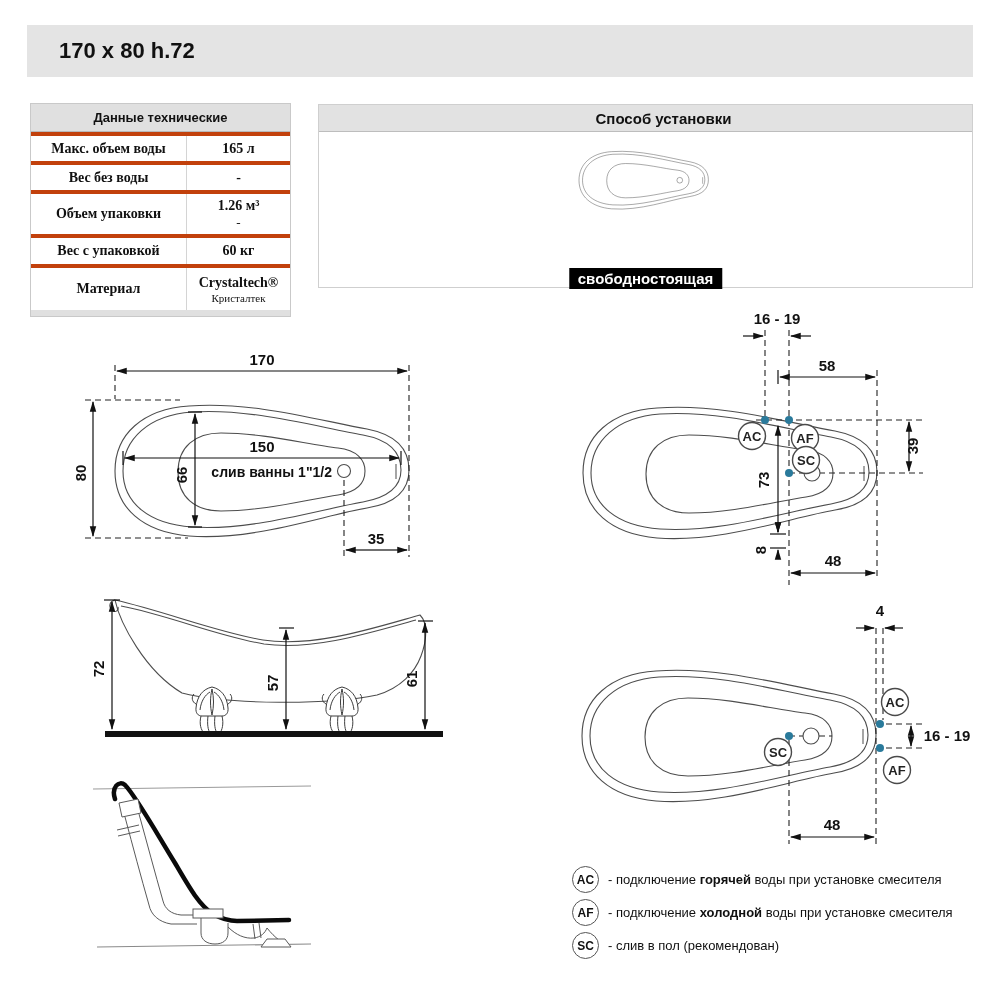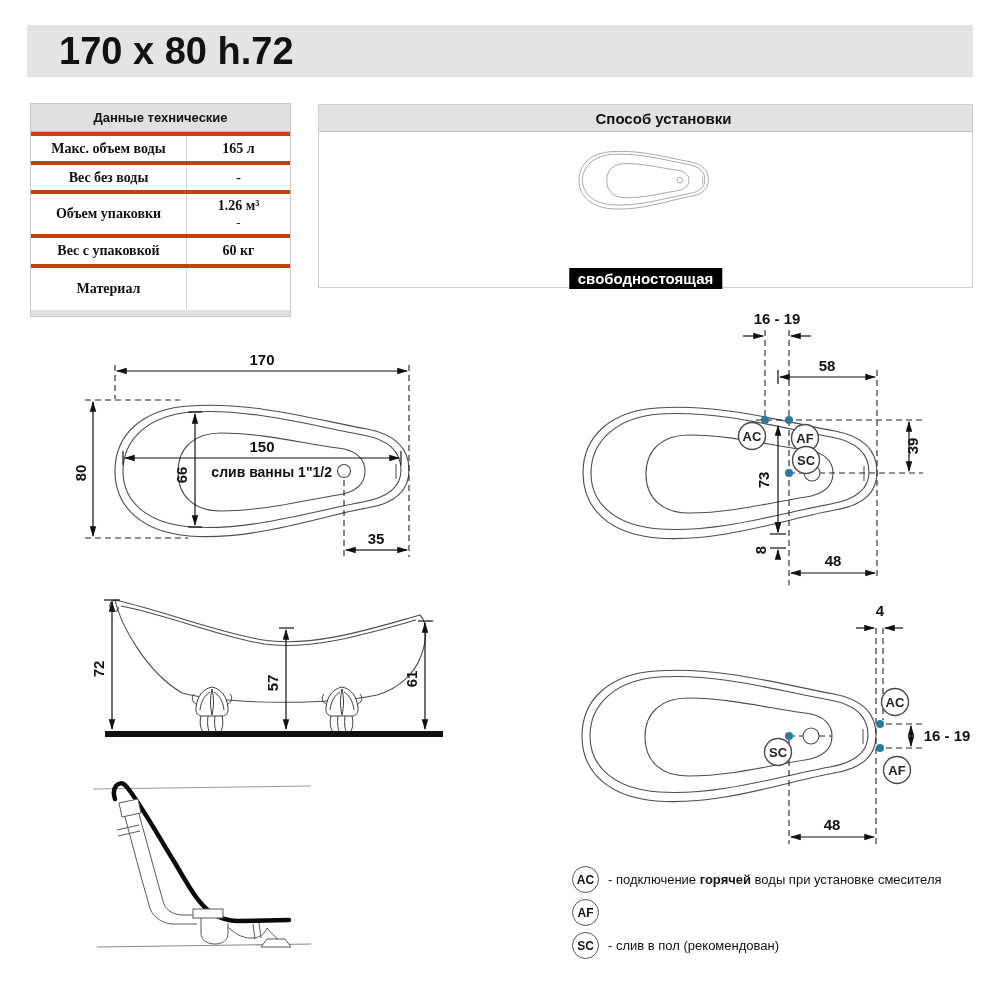--- a/index.html
+++ b/index.html
@@ -1,21 +1,21 @@
 <!DOCTYPE html>
 <html><head>
 <meta charset="utf-8">
 <style>
   html,body{margin:0;padding:0;background:#ffffff;}
   body{width:1000px;height:1000px;position:relative;font-family:"Liberation Sans",sans-serif;color:#111;overflow:hidden;}
   .abs{position:absolute;}
   
   .hdr{left:27px;top:25px;width:946px;height:52px;background:#e4e4e4;display:flex;align-items:center;justify-content:space-between;padding:0 32px;box-sizing:border-box;}
   .hdr .t1{font-size:33px;font-weight:bold;letter-spacing:1px;}
-  .hdr .t2{font-size:38px;font-weight:bold;}
+  .hdr .t2{font-size:22px;font-weight:bold;}
   
   .spec{left:30px;top:103px;width:261px;border:1px solid #c9c9c9;box-sizing:border-box;background:#fff;}
   .spec .sh{height:27px;background:#e0e0e0;border-bottom:1px solid #b9b9b9;display:flex;align-items:center;justify-content:center;font-weight:bold;font-size:13px;}
   .srow{display:flex;border-top:4px solid #c2410c;font-family:Liberation Serif, serif;}
   .srow:first-of-type{border-top:none;}
   .srow .c1{width:155px;border-right:1px solid #d4d4d4;display:flex;align-items:center;justify-content:center;font-weight:bold;font-size:14px;text-align:center;}
   .srow .c2{flex:1;display:flex;flex-direction:column;align-items:center;justify-content:center;font-weight:bold;font-size:14px;text-align:center;}
   .srow .sub{font-weight:normal;font-size:11px;margin-top:1px;}
   .srow.h25{height:25px}.srow.h40{height:40px}.srow.h26{height:26px}.srow.h42{height:42px}
   .spec .foot{height:6px;background:#e0e0e0;}
@@ -98,20 +98,24 @@
     </div>
   </div>
   <div class="srow h26">
     <div class="c1">Вес с упаковкой</div>
     <div class="c2">
         <span>60 кг</span>
       </div>
   </div>
   <div class="srow h42">
     <div class="c1">Материал</div>
+    <div class="c2">
+      <span>Crystaltech®</span>
+      <span class="sub">Кристалтек</span>
+    </div>
   </div>
   <div class="foot"></div>
 </div>
 
 
 <div class="abs inst">
   <div class="sh">Способ установки</div>
   <div class="body">
     <svg class="abs" style="left:250px;top:10px;" width="150" height="80">
       <use href="#tub-top" xlink:href="#tub-top" transform="translate(10,7) scale(0.44)"></use>
@@ -300,20 +304,21 @@
 </svg>
 
 
 <div class="abs legend">
   <div class="litem">
     <span class="lcirc">AC</span>
     <span class="ltext"><span>- подключение </span><b>горячей</b><span> воды при установке смесителя</span></span>
   </div>
   <div class="litem">
     <span class="lcirc">AF</span>
+    <span class="ltext"><span>- подключение </span><b>холодной</b><span> воды при установке смесителя</span></span>
   </div>
   <div class="litem">
     <span class="lcirc">SC</span>
     <span class="ltext"><span>- слив в пол (рекомендован)</span><b></b><span></span></span>
   </div>
 </div>
 
 
 
 

